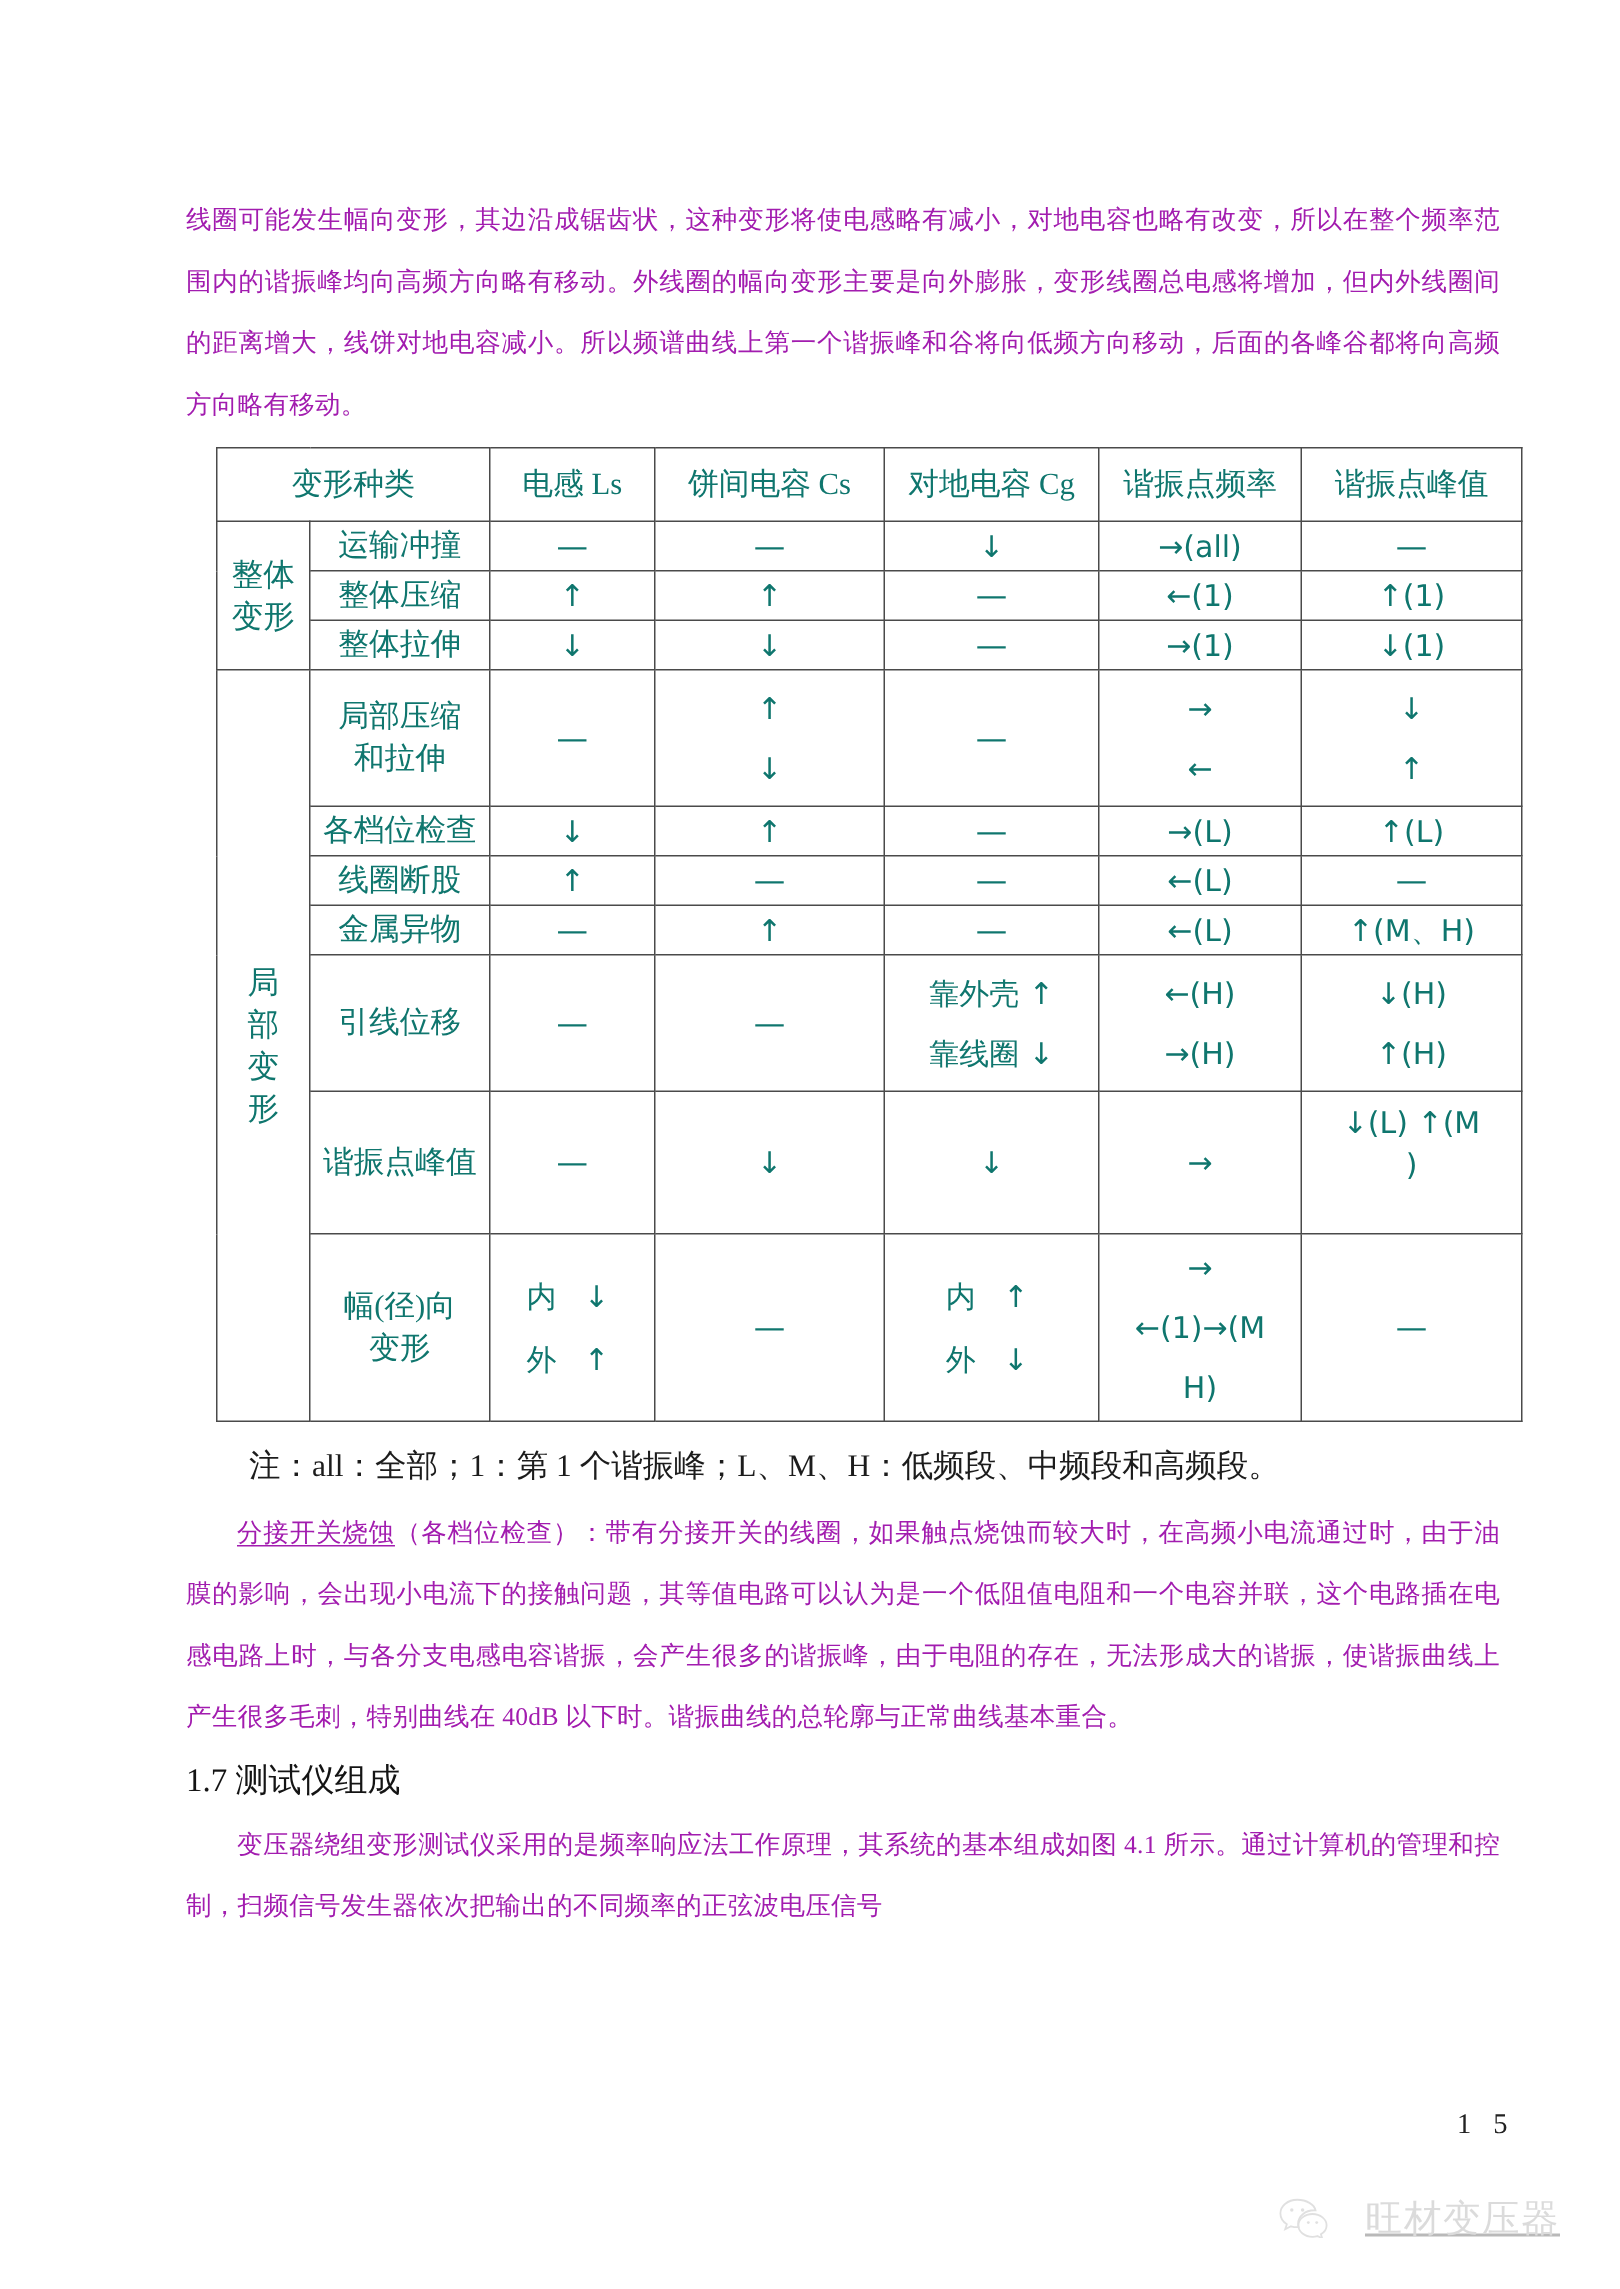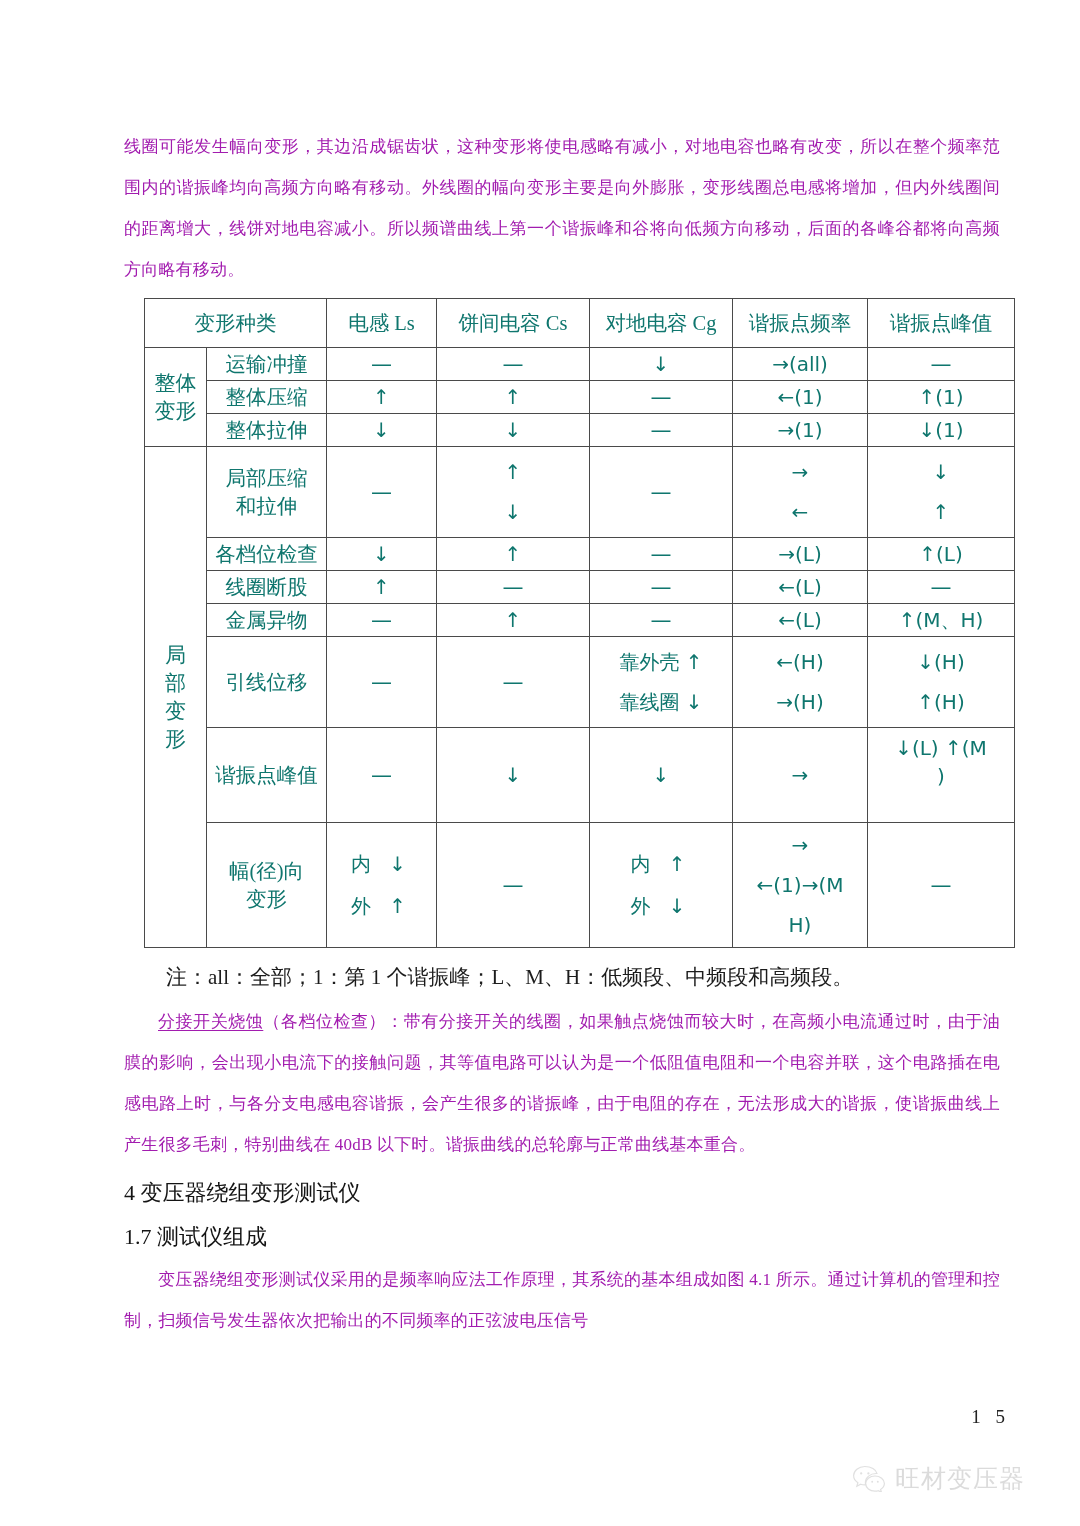--- a/index.html
+++ b/index.html
@@ -98,22 +98,23 @@
     color: #222;
   }
 
   
   .watermark {
     position: absolute;
     left: 852px;
     top: 1462px;
     display: flex;
     align-items: center;
-    gap: 9px;
+    gap: 24px;
     opacity: 0.30;
+    text-decoration: underline;
   }
   .wm-text {
     font-family: "Liberation Sans", sans-serif;
     font-size: 25px;
     color: #8c8c8c;
     letter-spacing: 1px;
     white-space: nowrap;
   }
   .wm-icon { width: 34px; height: 27px; display: block; }
 </style>
@@ -304,21 +305,20 @@
           </tr>
 
         </tbody>
       </table>
     </div>
 
     <p class="note">注：all：全部；1：第 1 个谐振峰；L、M、H：低频段、中频段和高频段。</p>
 
     <p class="para indent"><span class="uline">分接开关烧蚀</span><span>（各档位检查）：带有分接开关的线圈，如果触点烧蚀而较大时，在高频小电流通过时，由于油膜的影响，会出现小电流下的接触问题，其等值电路可以认为是一个低阻值电阻和一个电容并联，这个电路插在电感电路上时，与各分支电感电容谐振，会产生很多的谐振峰，由于电阻的存在，无法形成大的谐振，使谐振曲线上产生很多毛刺，特别曲线在 40dB 以下时。谐振曲线的总轮廓与正常曲线基本重合。</span></p>
 
-    <h2 class="h-num">4  变压器绕组变形测试仪</h2>
     <h3 class="h-sub">1.7  测试仪组成</h3>
 
     <p class="para indent">变压器绕组变形测试仪采用的是频率响应法工作原理，其系统的基本组成如图 4.1 所示。通过计算机的管理和控制，扫频信号发生器依次把输出的不同频率的正弦波电压信号</p>
 
   </div>
 
   <div class="pageno">1 5</div>
 
   <div class="watermark">
     <span class="wm-icon">

